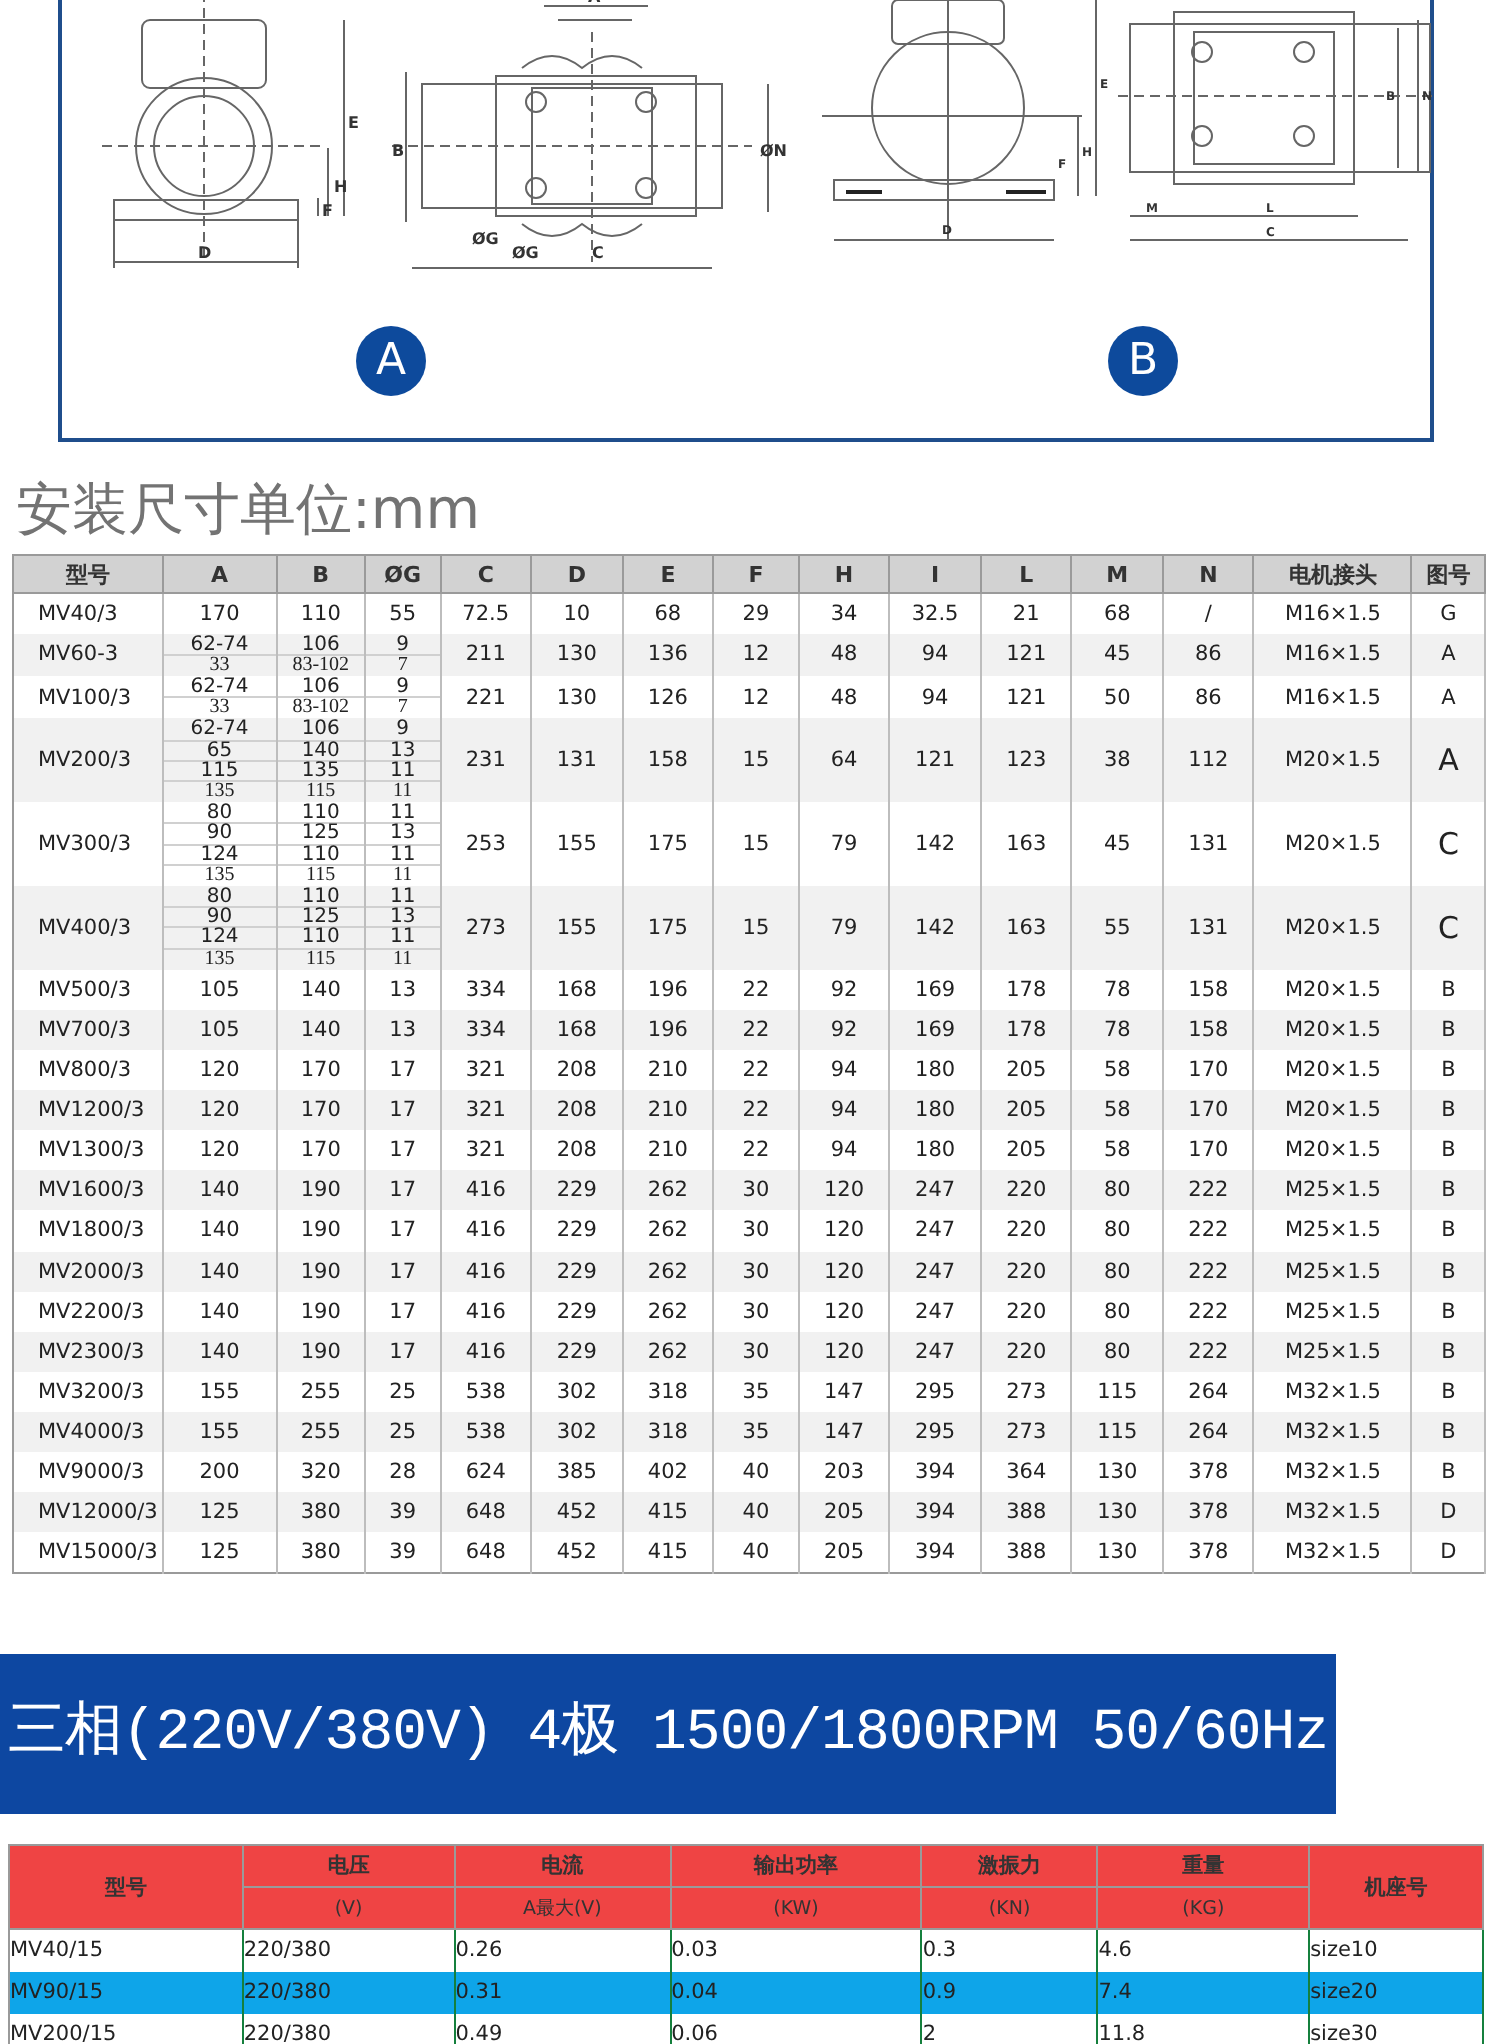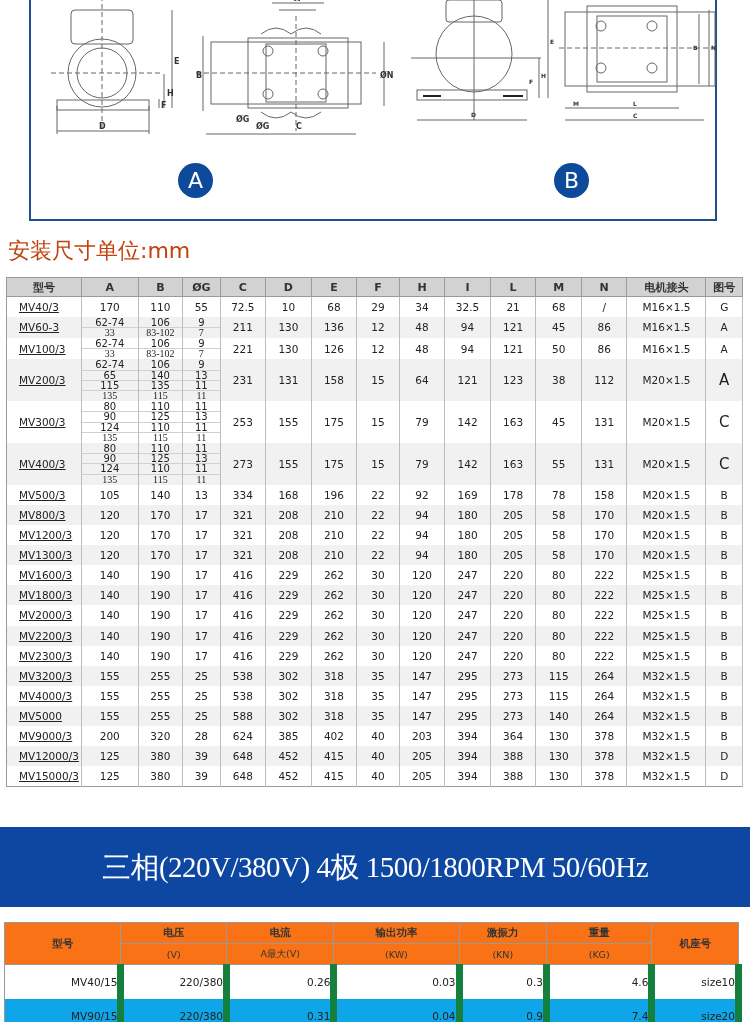--- a/index.html
+++ b/index.html
@@ -3,41 +3,41 @@
 <meta charset="utf-8">
 <style>
   * { box-sizing: border-box; margin: 0; padding: 0; }
   body { width: 750px; height: 1022px; overflow: hidden; background: #ffffff; font-family: "DejaVu Sans", sans-serif; color: #222; position: relative; }
 
   
   .frame { position: absolute; left: 29px; top: -4px; width: 688px; height: 225px; border: 2px solid #1f4e8c; border-top: none; background: #fff; }
   .diag { position: absolute; }
   .badge { position: absolute; width: 35px; height: 35px; border-radius: 50%; background: #0d4a9c; color: #fff; font-size: 22px; line-height: 35px; text-align: center; font-family: "DejaVu Sans", sans-serif; }
 
-  .unit-title { position: absolute; left: 8px; top: 236px; font-size: 22px; color: #c2410c; font-family: "DejaVu Sans", sans-serif; }
+  .unit-title { position: absolute; left: 8px; top: 236px; font-size: 28px; color: #737373; font-family: "DejaVu Sans", sans-serif; }
 
   
   table.dim { position: absolute; left: 6px; top: 277px; width: 737px; border-collapse: collapse; font-family: "DejaVu Sans", sans-serif; font-size: 10.5px; color: #222; border: 1px solid #9a9a9a; }
   table.dim th { background: #d2d2d2; height: 19px; font-weight: bold; font-size: 11px; border-right: 1px solid #9a9a9a; border-bottom: 1px solid #9a9a9a; text-align: center; color: #333; }
   table.dim td { text-align: center; border-right: 1px solid #bdbdbd; padding: 0; height: 20.1px; }
-  table.dim td.model { text-align: left; padding-left: 12px; text-decoration: underline; }
+  table.dim td.model { text-align: left; padding-left: 12px; }
   table.dim tr:nth-child(even) td { background: #f1f1f1; }
   table.dim td.stack { font-size: 10px; line-height: 9.2px; vertical-align: middle; padding: 1px 0; }
   table.dim td.stack div { border-bottom: 1px solid #d0d0d0; }
   table.dim td.stack div:last-child { border-bottom: none; font-family: Liberation Serif, serif; }
   table.dim td.big { font-size: 15px; }
 
   
-  .banner { position: absolute; left: 0; top: 827px; width: 750px; height: 80px; background: #0d47a1; color: #fff; font-size: 29px; text-align: center; line-height: 80px; font-family: Liberation Serif, serif; letter-spacing: -0.5px; }
+  .banner { position: absolute; left: 0; top: 827px; width: 668px; height: 80px; background: #0d47a1; color: #fff; font-size: 29px; text-align: center; line-height: 80px; font-family: Liberation Mono, monospace; letter-spacing: -0.5px; }
 
   
   table.spec { position: absolute; left: 4px; top: 922px; width: 738px; border-collapse: collapse; font-family: "DejaVu Sans", sans-serif; font-size: 10.5px; color: #222; border: 1px solid #9a9a9a; }
-  table.spec th { background: #f97316; font-weight: bold; font-size: 10.5px; border-right: 1px solid #9a9a9a; border-bottom: 1px solid #9a9a9a; text-align: center; height: 21px; color: #333; }
+  table.spec th { background: #ef4444; font-weight: bold; font-size: 10.5px; border-right: 1px solid #9a9a9a; border-bottom: 1px solid #9a9a9a; text-align: center; height: 21px; color: #333; }
   table.spec th.sub { font-weight: normal; font-size: 9.5px; }
-  table.spec td { text-align: right; height: 34px; border-right: 7px solid #15803d; }
+  table.spec td { text-align: left; height: 21px; border-right: 1px solid #15803d; }
   table.spec tr.alt td { background: #0ea5e9; }
 </style>
 </head>
 <body>
 
 <div class="frame">
 
   <svg class="diag" style="left:10px;top:0" width="160" height="145" viewBox="0 0 160 145">
     <g fill="none" stroke="#666" stroke-width="1">
       <rect x="30" y="14" width="62" height="34" rx="4"></rect>
@@ -372,20 +372,43 @@
         <td>22</td>
         <td>92</td>
         <td>169</td>
         <td>178</td>
         <td>78</td>
         <td>158</td>
         <td>M20×1.5</td>
         <td>B</td>
       </tr>
       <tr>
+        <td class="model">MV700/3</td>
+        <td>
+          <div>105</div>
+        </td>
+        <td>
+          <div>140</div>
+        </td>
+        <td>
+          <div>13</div>
+        </td>
+        <td>334</td>
+        <td>168</td>
+        <td>196</td>
+        <td>22</td>
+        <td>92</td>
+        <td>169</td>
+        <td>178</td>
+        <td>78</td>
+        <td>158</td>
+        <td>M20×1.5</td>
+        <td>B</td>
+      </tr>
+      <tr>
         <td class="model">MV800/3</td>
         <td>
           <div>120</div>
         </td>
         <td>
           <div>170</div>
         </td>
         <td>
           <div>17</div>
         </td>
@@ -597,43 +620,20 @@
           <div>25</div>
         </td>
         <td>538</td>
         <td>302</td>
         <td>318</td>
         <td>35</td>
         <td>147</td>
         <td>295</td>
         <td>273</td>
         <td>115</td>
-        <td>264</td>
-        <td>M32×1.5</td>
-        <td>B</td>
-      </tr>
-      <tr>
-        <td class="model">MV5000</td>
-        <td>
-          <div>155</div>
-        </td>
-        <td>
-          <div>255</div>
-        </td>
-        <td>
-          <div>25</div>
-        </td>
-        <td>588</td>
-        <td>302</td>
-        <td>318</td>
-        <td>35</td>
-        <td>147</td>
-        <td>295</td>
-        <td>273</td>
-        <td>140</td>
         <td>264</td>
         <td>M32×1.5</td>
         <td>B</td>
       </tr>
       <tr>
         <td class="model">MV9000/3</td>
         <td>
           <div>200</div>
         </td>
         <td>

